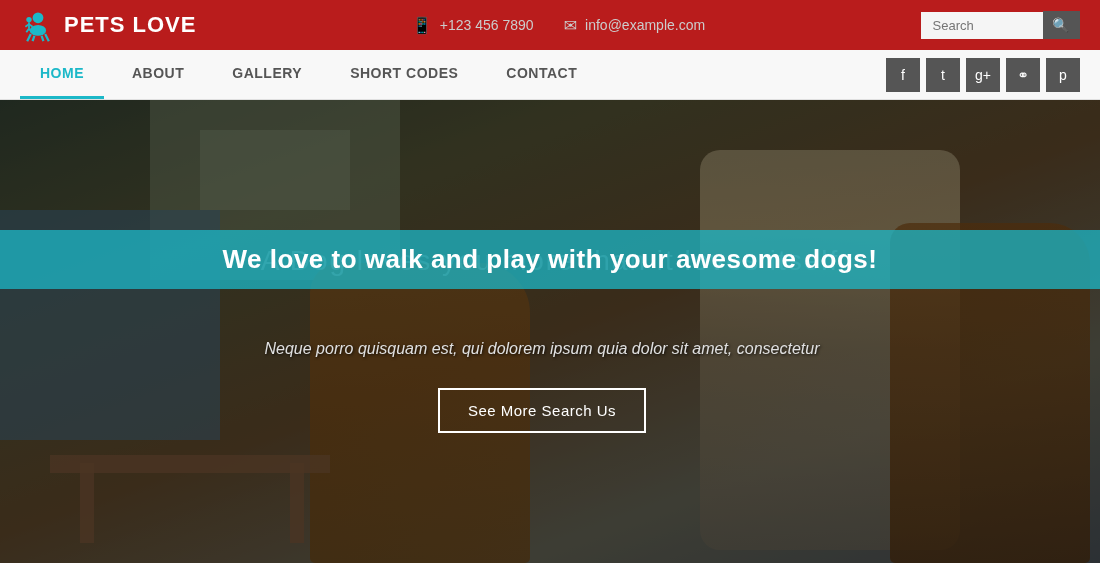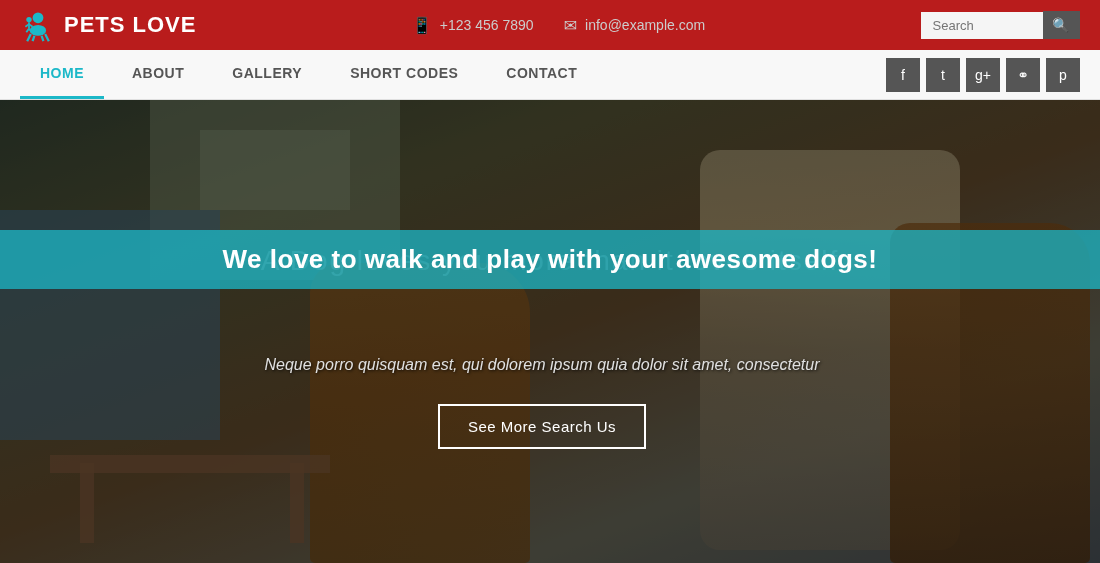--- a/index.html
+++ b/index.html
@@ -161,21 +161,20 @@
       margin-top: 12px;
     }
 
     
     .hero-content {
       position: absolute;
       top: 240px;
       left: 0;
       right: 16px;
       text-align: center;
-      margin-top: 16px;
     }
     .hero-subtitle {
       font-size: 16px;
       color: #e0e0e0;
       font-style: italic;
       margin-bottom: 30px;
       text-shadow: 1px 1px 3px rgba(0,0,0,0.8);
     }
     .hero-btn {
       display: inline-block;

